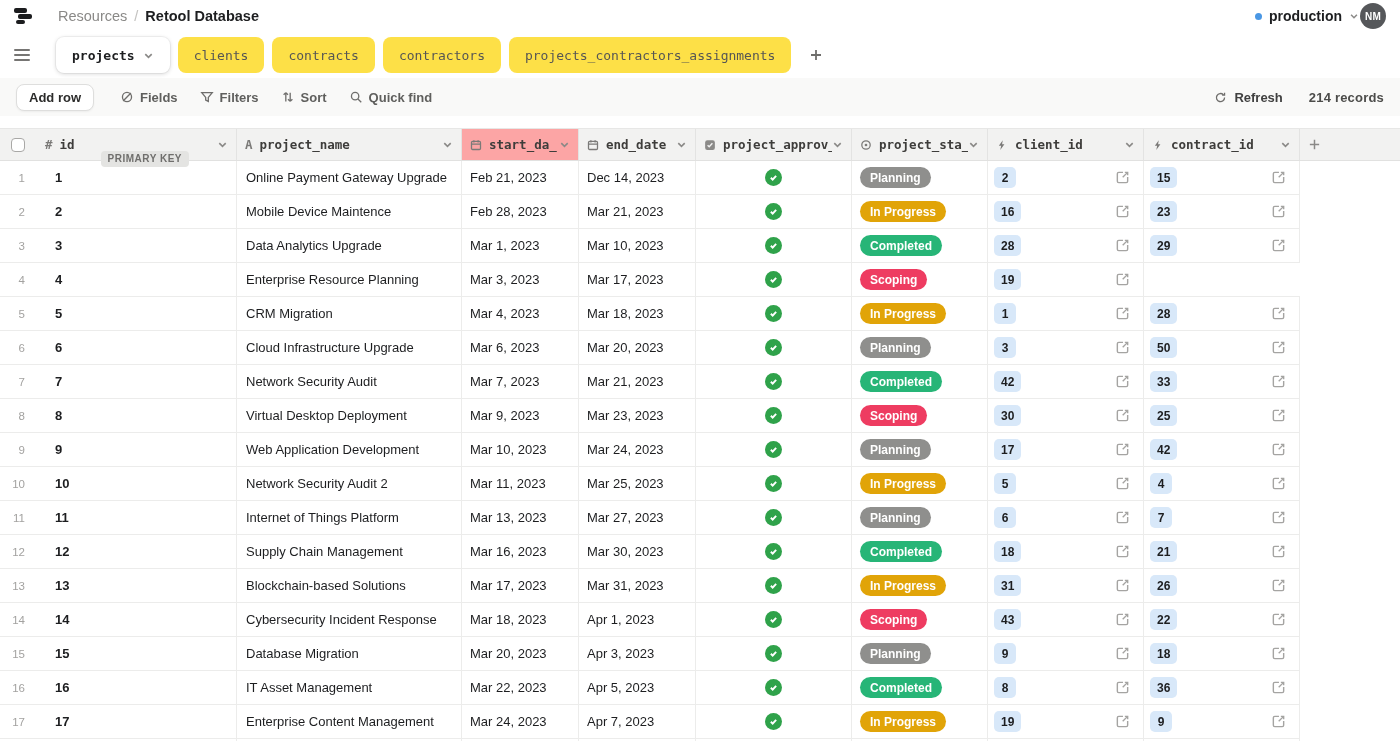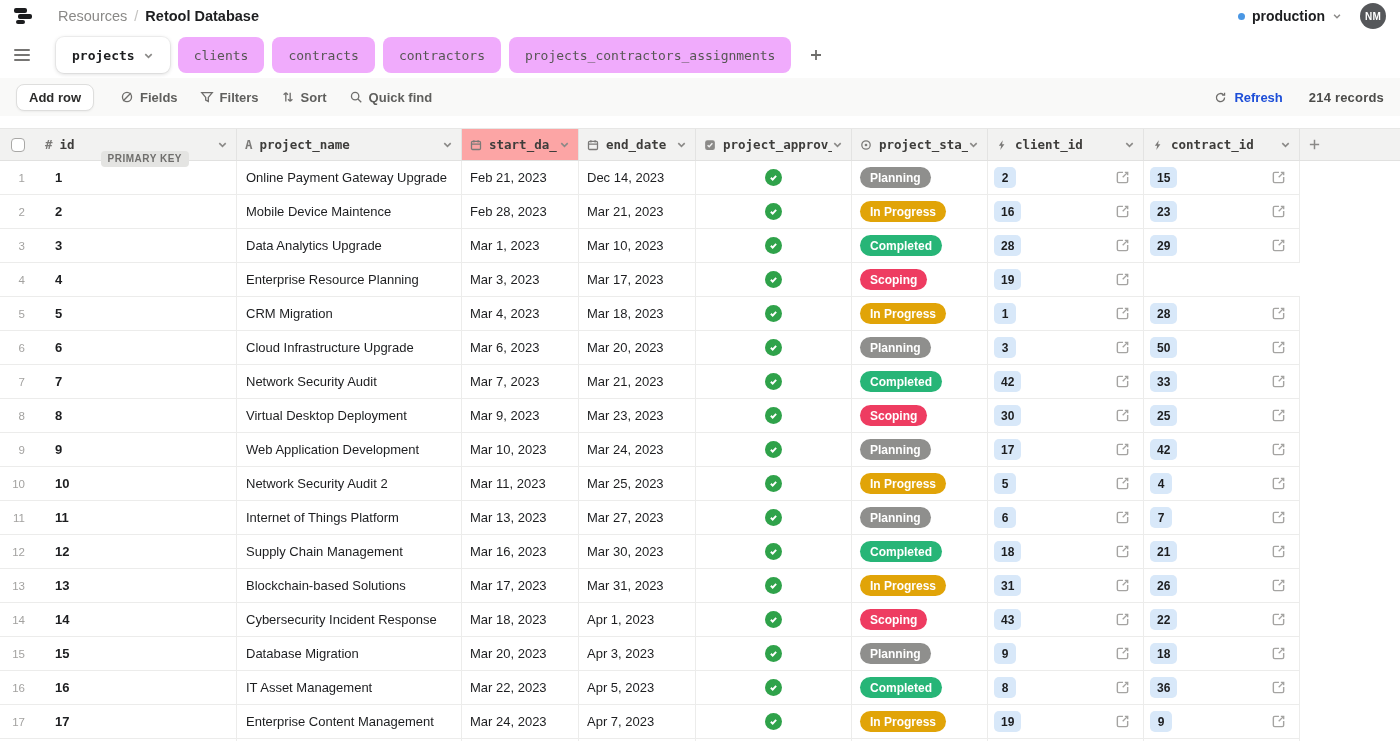--- a/index.html
+++ b/index.html
@@ -11,50 +11,50 @@
   .topbar { height:32px; display:flex; align-items:center; padding:0 14px; }
   .logo { width:20px; height:16px; position:relative; margin-right:24px; }
   .logo i { position:absolute; background:#1b1c1e; border-radius:2px; display:block; }
   .logo i:nth-child(1){ left:0; top:0; width:13px; height:5px; }
   .logo i:nth-child(2){ left:4px; top:6px; width:14px; height:5px; }
   .logo i:nth-child(3){ left:2px; top:12px; width:9px; height:4px; }
   .crumb { font-size:14.5px; display:flex; gap:7px; align-items:center; }
   .crumb .sec { color:#8a8987; }
   .crumb .sep { color:#c2c1bf; }
   .crumb .cur { color:#1d1e20; font-weight:700; }
-  .topbar-right { margin-left:auto; display:flex; align-items:center; gap:18px; }
+  .topbar-right { margin-left:auto; display:flex; align-items:center; gap:1px; }
   .env { display:flex; align-items:center; gap:7px; font-size:14px; font-weight:700; }
   .env .dot { width:7px; height:7px; border-radius:50%; background:var(--env-dot,#4a97e4); }
   .chev { width:10px; height:10px; stroke:#8a8987; fill:none; stroke-width:1.8; }
   .avatar { width:26px; height:26px; border-radius:50%; background:#55575a; color:#fff;
     font-size:10px; font-weight:700; display:flex; align-items:center; justify-content:center; letter-spacing:.3px; }
 
   
   .tabbar { height:46px; display:flex; align-items:center; padding:0 14px; gap:8px; }
   .hamburger { width:22px; height:22px; display:flex; flex-direction:column; justify-content:center; gap:3px; margin-right:12px; cursor:pointer; }
   .hamburger i { display:block; height:1.8px; background:#767573; border-radius:1px; }
   .hamburger i:nth-child(1){ width:16px;} .hamburger i:nth-child(2){ width:16px;} .hamburger i:nth-child(3){ width:16px;}
-  .tab { height:36px; padding:0 16px; border-radius:8px; background:#f0abfc; color:#565654;
+  .tab { height:36px; padding:0 16px; border-radius:8px; background:#fde047; color:#565654;
     font-family:"DejaVu Sans Mono", monospace; font-size:13px; display:flex; align-items:center; gap:8px; cursor:pointer; white-space:nowrap; }
   .tab.active { background:#fff; color:#1d1e20; font-weight:700;
     box-shadow:0 1px 4px rgba(0,0,0,.16), 0 0 0 1px rgba(0,0,0,.04); }
   .tab-chev { width:11px; height:11px; stroke:#8a8987; fill:none; stroke-width:1.8; }
   .addtab { width:34px; height:34px; border-radius:8px; display:flex; align-items:center; justify-content:center; cursor:pointer; }
   .addtab svg { width:14px; height:14px; stroke:#6f6e6c; stroke-width:1.8; }
 
   
   .toolbar { height:38px; background:#f9f9f8; display:flex; align-items:center; padding:0 16px; }
   .btn-addrow { background:#fff; border:1px solid #dededd; border-radius:8px; height:27px; padding:0 12px;
     font-size:13px; font-weight:600; color:#2b2b2a; display:flex; align-items:center; cursor:pointer;
     box-shadow:0 1px 2px rgba(0,0,0,.05); font-family:"Liberation Sans", sans-serif; }
   .ghosts { display:flex; align-items:center; gap:22px; margin-left:26px; }
   .ghost { display:flex; align-items:center; gap:6px; font-size:13px; font-weight:600; color:#5f5f5d; cursor:pointer; }
   .ghost svg { width:14px; height:14px; stroke:#6f6e6c; fill:none; stroke-width:1.5; }
   .toolbar-right { margin-left:auto; display:flex; align-items:center; gap:26px; font-size:13px; color:#4c4c4a; }
-  .refresh { display:flex; align-items:center; gap:7px; font-weight:600; color:#1d4ed8; cursor:pointer; }
+  .refresh { display:flex; align-items:center; gap:7px; font-weight:600; color:#404040; cursor:pointer; }
   .refresh svg { width:13px; height:13px; stroke:#6f6e6c; fill:none; stroke-width:1.6; }
   .records { font-weight:600; letter-spacing:.2px; }
 
   .gap { height:12px; background:#fff; }
 
   
   :root { --w1:237px; --w2:225px; --w3:117px; --w4:117px; --w5:156px; --w6:136px; --w7:156px; --w8:156px; }
   .grid { border-top:1px solid #e7e7e6; }
   .ghead { height:32px; display:flex; background:#f2f2f1; border-bottom:1px solid #e1e1e0; }
   .hcell { display:flex; align-items:center; border-right:1px solid #e3e3e2; padding:0 8px;

